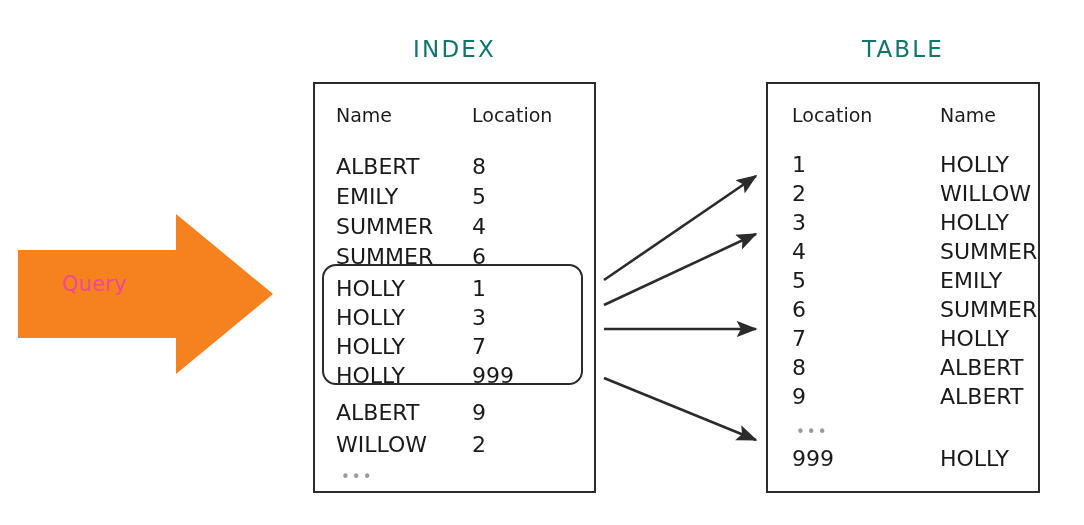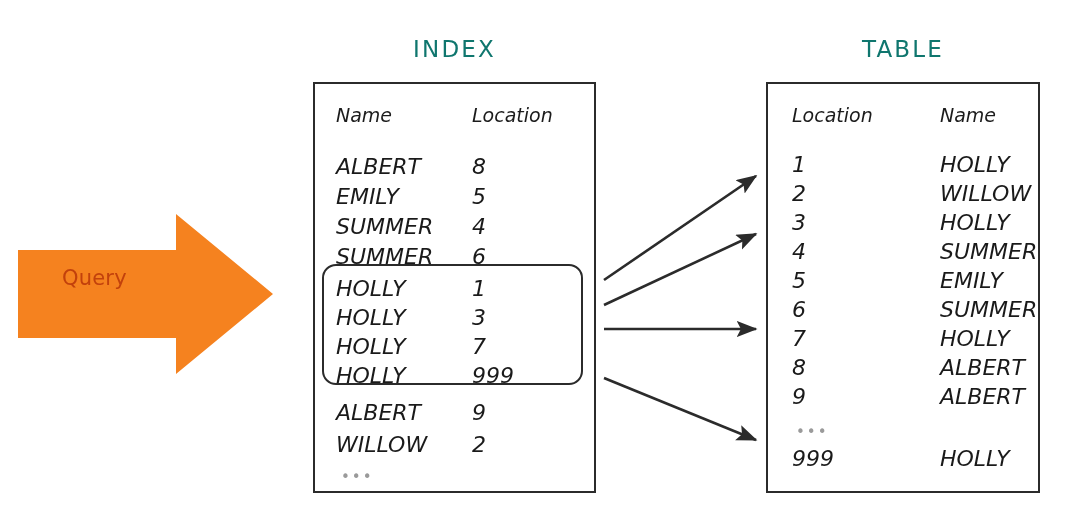--- a/index.html
+++ b/index.html
@@ -28,41 +28,40 @@
     position: absolute;
     left: 18px;
     top: 214px;
     width: 255px;
     height: 160px;
   }
   .query-arrow svg { display: block; width: 100%; height: 100%; }
   .query-label {
     position: absolute;
     left: 62px;
-    top: 266px;
+    top: 272px;
     font-size: 21px;
-    color: #c2410c;
+    color: #ec4899;
     letter-spacing: 0.2px;
     white-space: nowrap;
   }
 
   
   .panel-title {
     position: absolute;
     font-size: 23px;
     letter-spacing: 2.2px;
     color: #0f766e;
     text-align: center;
     white-space: nowrap;
   }
   .panel-box {
     position: absolute;
     border: 2.5px solid #2b2b2b;
     background: #ffffff;
-    font-style: italic;
   }
 
   #index-title { left: 313px; top: 36px; width: 283px; }
   #index-box   { left: 313px; top: 82px; width: 283px; height: 411px; }
 
   #table-title { left: 766px; top: 36px; width: 274px; }
   #table-box   { left: 766px; top: 82px; width: 274px; height: 411px; }
 
   
   .rows {

